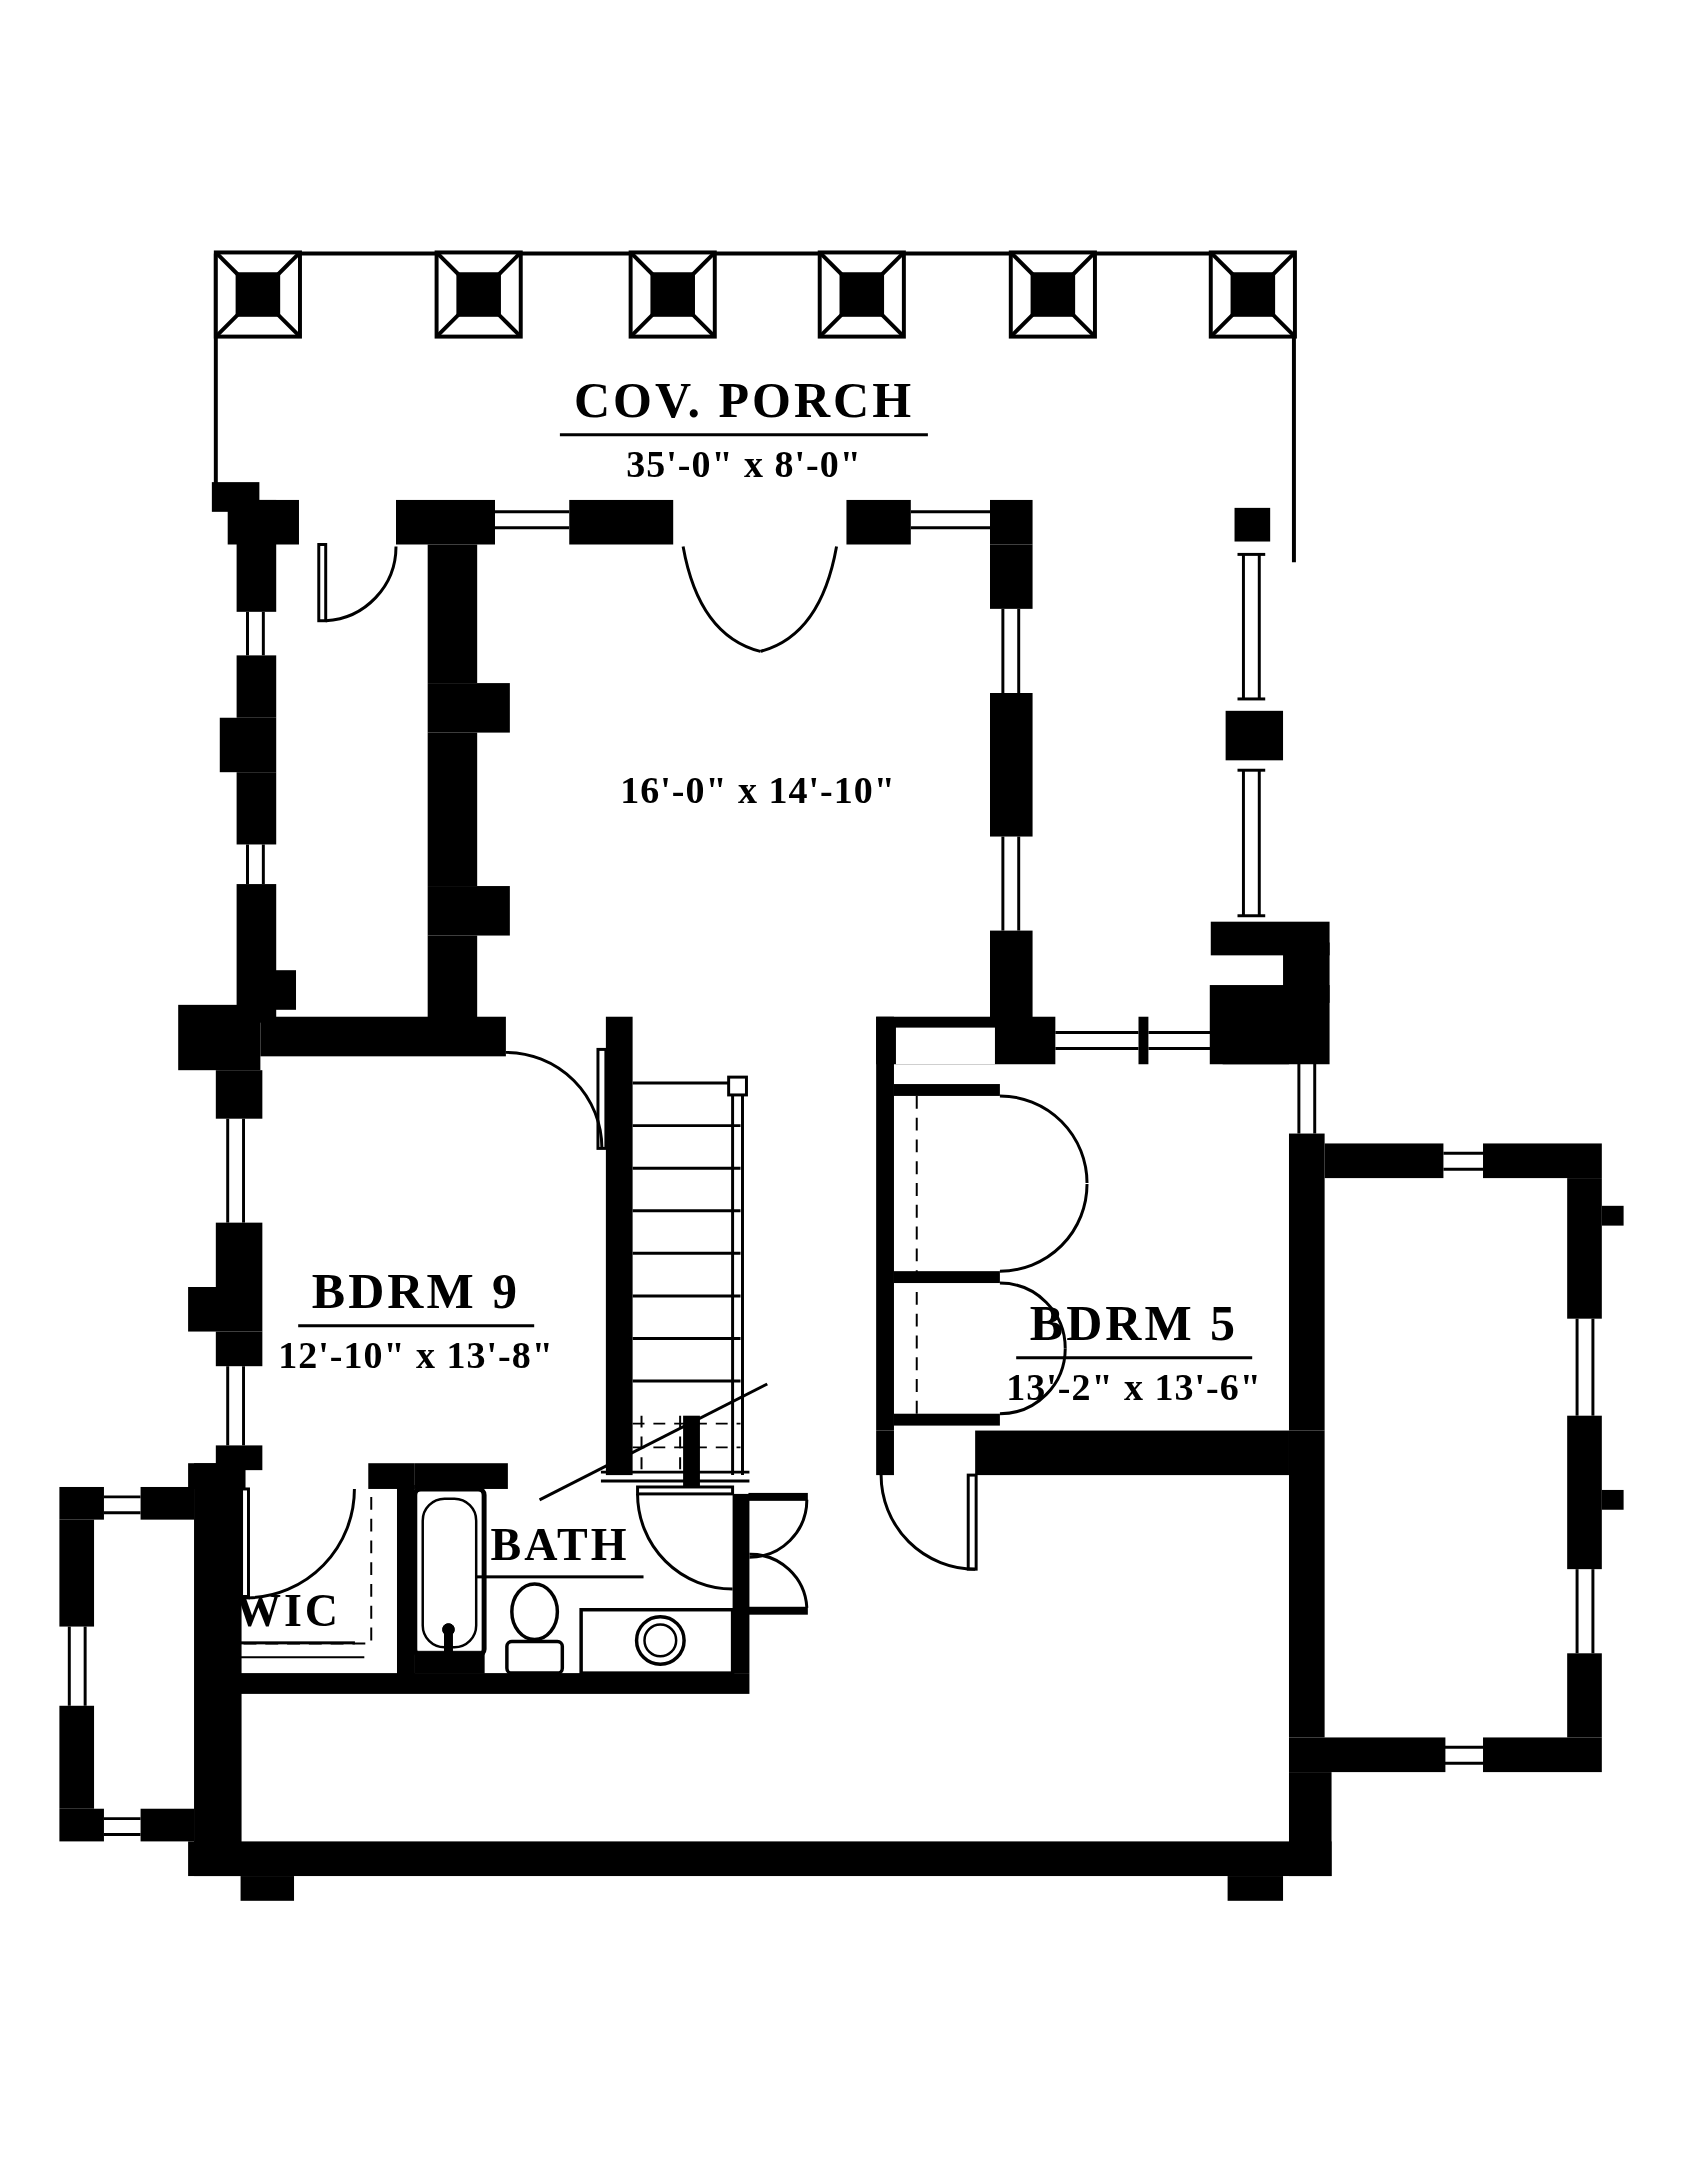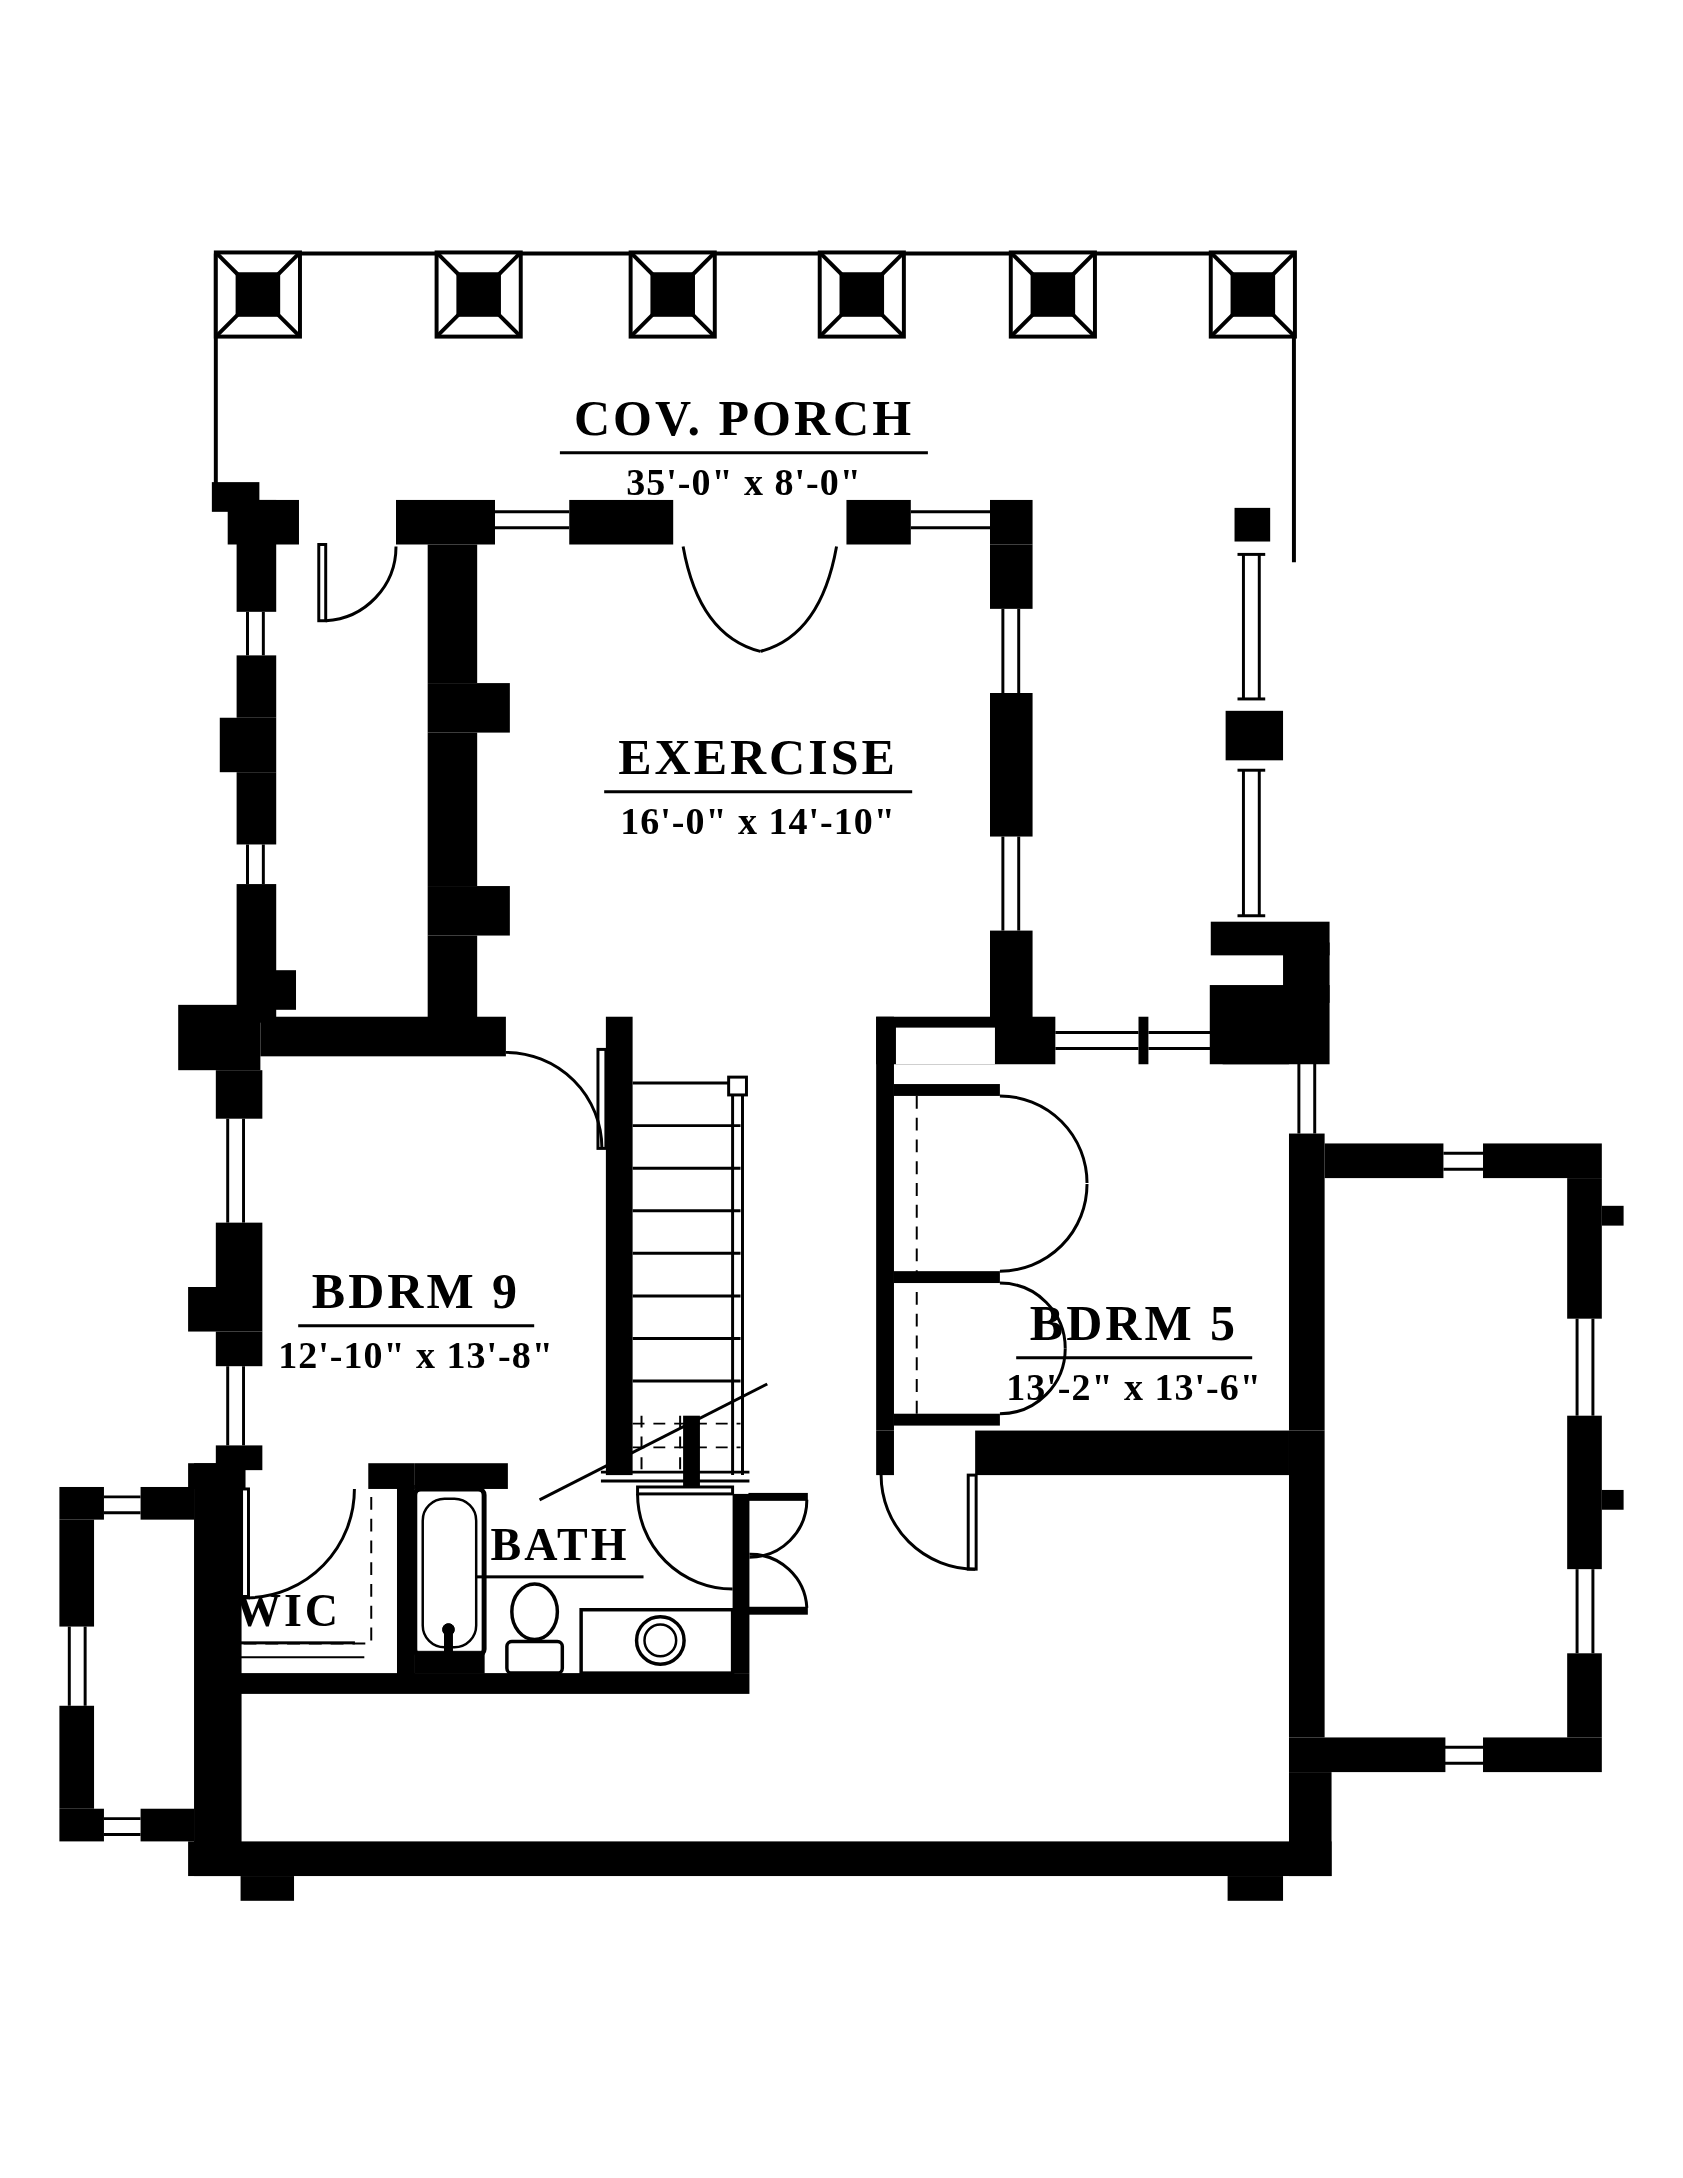--- a/index.html
+++ b/index.html
@@ -375,27 +375,26 @@
       <rect x="512" y="1658" width="56" height="32" rx="5" fill="#fff" stroke-width="3.5"></rect>
     </g>
     <g>
       <rect x="587" y="1626" width="153" height="64" fill="#fff" stroke-width="3.5"></rect>
       <circle cx="667" cy="1657" r="24" fill="#fff" stroke-width="3.5"></circle>
       <circle cx="667" cy="1657" r="16" fill="#fff" stroke-width="2.5"></circle>
     </g>
   </g>
 </svg>
 
-  <div class="room-label" style="left:744px;top:448px">
+  <div class="room-label" style="left:744px;top:430px">
     <div class="rl-title">COV. PORCH</div>
     <div class="rl-dims">35'-0" x 8'-0"</div>
   </div>
 
   <div class="room-label" style="left:758px;top:787px">
-    <div class="rl-title">EXERCISE</div>
     <div class="rl-dims">16'-0" x 14'-10"</div>
   </div>
 
   <div class="room-label" style="left:416px;top:1321px">
     <div class="rl-title">BDRM 9</div>
     <div class="rl-dims">12'-10" x 13'-8"</div>
   </div>
 
   <div class="room-label" style="left:1134px;top:1353px">
     <div class="rl-title">BDRM 5</div>

